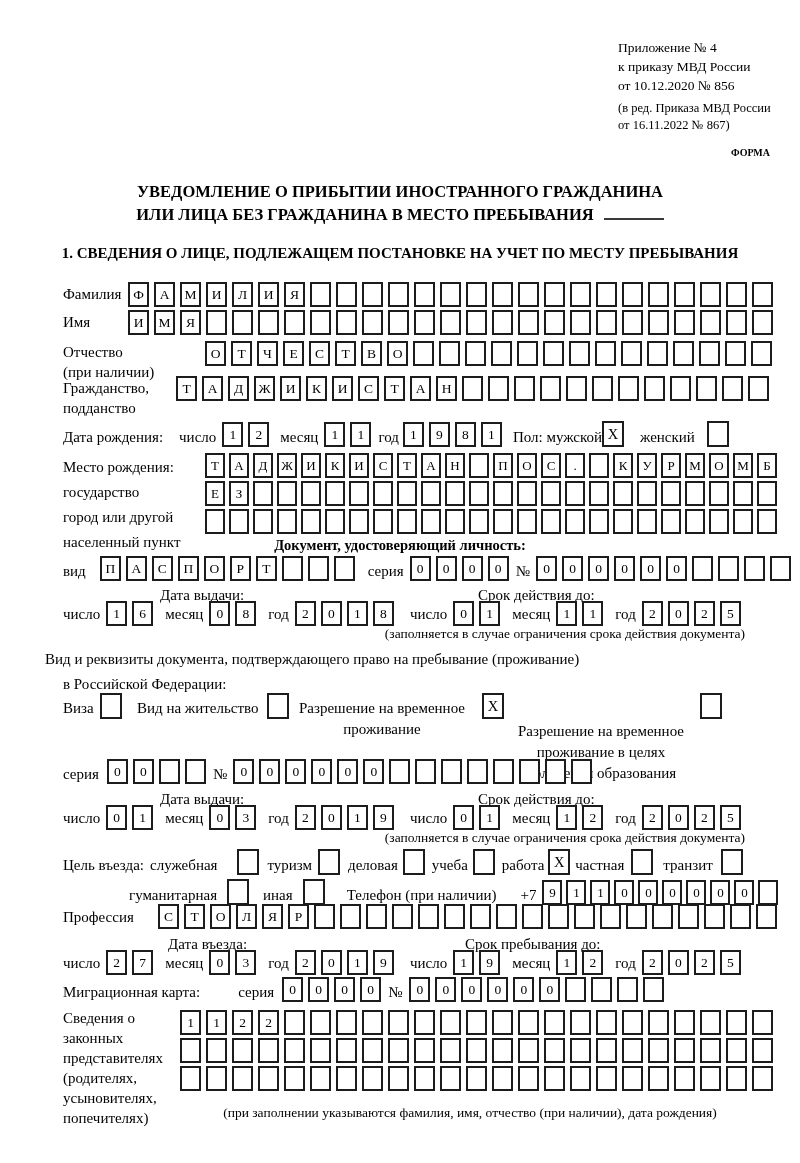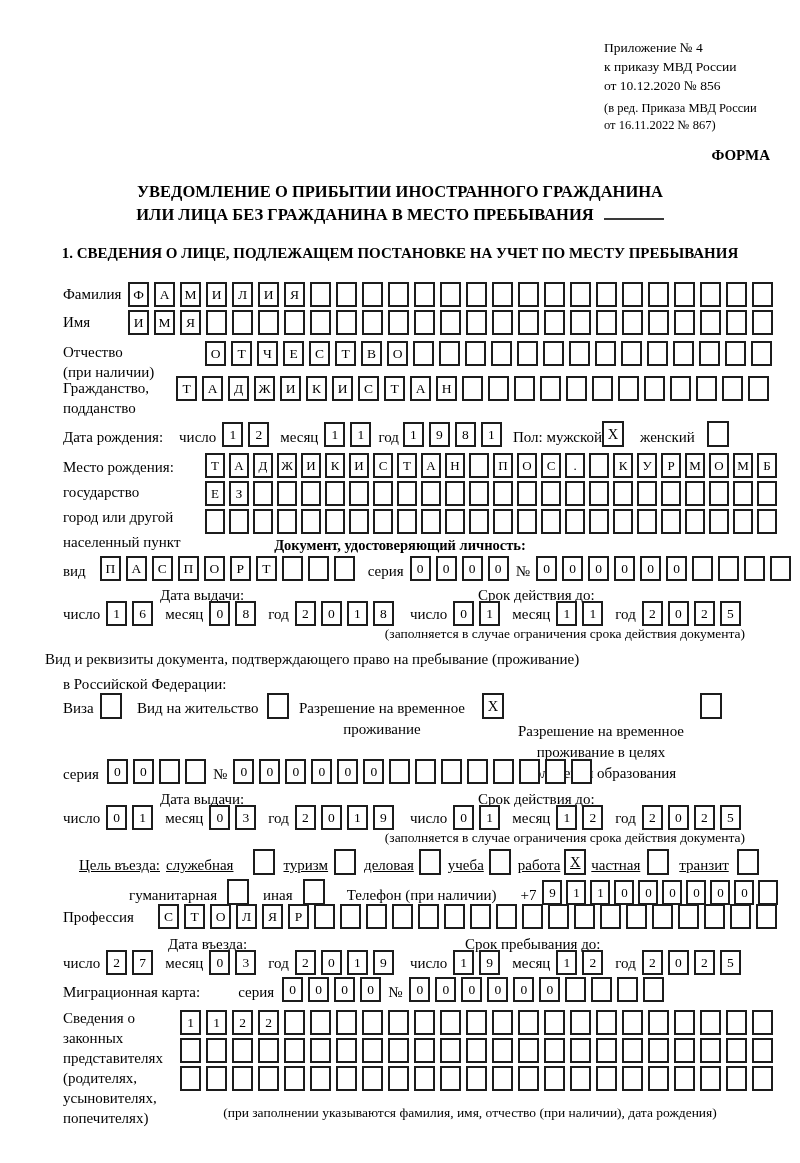--- a/index.html
+++ b/index.html
@@ -25,28 +25,28 @@
   .hsmaller{font-size:12.5px;line-height:17px;white-space:nowrap;}
   .optlbl{font-size:15px;line-height:21px;text-align:center;}
   .uline{display:inline-block;width:60px;border-bottom:2.5px solid #3a3a3a;margin-left:10px;
          vertical-align:baseline;height:14px;}
 </style>
 </head>
 <body>
 
 <div class="page">
 
-  <div class="abs" style="left:604px;top:38px;">
+  <div class="abs" style="left:618px;top:38px;">
     <div class="hsmall">Приложение № 4</div>
     <div class="hsmall">к приказу МВД России</div>
     <div class="hsmall">от 10.12.2020 № 856</div>
     <div class="hsmaller" style="margin-top:5px;">(в ред. Приказа МВД России</div>
     <div class="hsmaller">от 16.11.2022 № 867)</div>
   </div>
-  <div class="abs b" style="right:30px;top:147px;font-size:15px;margin-left:15px;">ФОРМА</div>
+  <div class="abs b" style="right:30px;top:147px;font-size:10px;margin-left:15px;">ФОРМА</div>
 
   <div class="abs center b" style="top:182px;font-size:16.5px;">УВЕДОМЛЕНИЕ О ПРИБЫТИИ ИНОСТРАННОГО ГРАЖДАНИНА</div>
   <div class="abs center b" style="top:204px;font-size:16.5px;"><span>ИЛИ ЛИЦА БЕЗ ГРАЖДАНИНА В МЕСТО ПРЕБЫВАНИЯ</span><span class="uline"></span></div>
   <div class="abs center b" style="top:245px;font-size:15px;">1. СВЕДЕНИЯ О ЛИЦЕ, ПОДЛЕЖАЩЕМ ПОСТАНОВКЕ НА УЧЕТ ПО МЕСТУ ПРЕБЫВАНИЯ</div>
 
   <div class="abs lbl" style="left:63px;top:284px;">Фамилия</div>
   <div class="abs boxes" style="left:128px;top:282px;">
       <span class="cell">Ф</span>
       <span class="cell">А</span>
       <span class="cell">М</span>
@@ -431,21 +431,21 @@
     <span class="lbl">год</span>
     <span class="boxes">
         <span class="cell">2</span>
         <span class="cell">0</span>
         <span class="cell">2</span>
         <span class="cell">5</span>
       </span>
   </div>
   <div class="abs note" style="right:55px;top:830px;">(заполняется в случае ограничения срока действия документа)</div>
 
-  <div class="abs row" style="left:79px;top:849px;text-decoration:underline;">
+  <div class="abs row" style="left:63px;top:849px;">
     <span class="lbl" style="margin-right:6px;">Цель въезда:</span>
     <span class="lbl" style="margin-right:20px;">служебная</span>
     <span class="cb" style="margin-right:8px;"></span>
     <span class="lbl" style="margin-right:6px;">туризм</span>
     <span class="cb" style="margin-right:8px;"></span>
     <span class="lbl" style="margin-right:5px;">деловая</span>
     <span class="cb" style="margin-right:7px;"></span>
     <span class="lbl" style="margin-right:5px;">учеба</span>
     <span class="cb" style="margin-right:7px;"></span>
     <span class="lbl" style="margin-right:4px;">работа</span>

